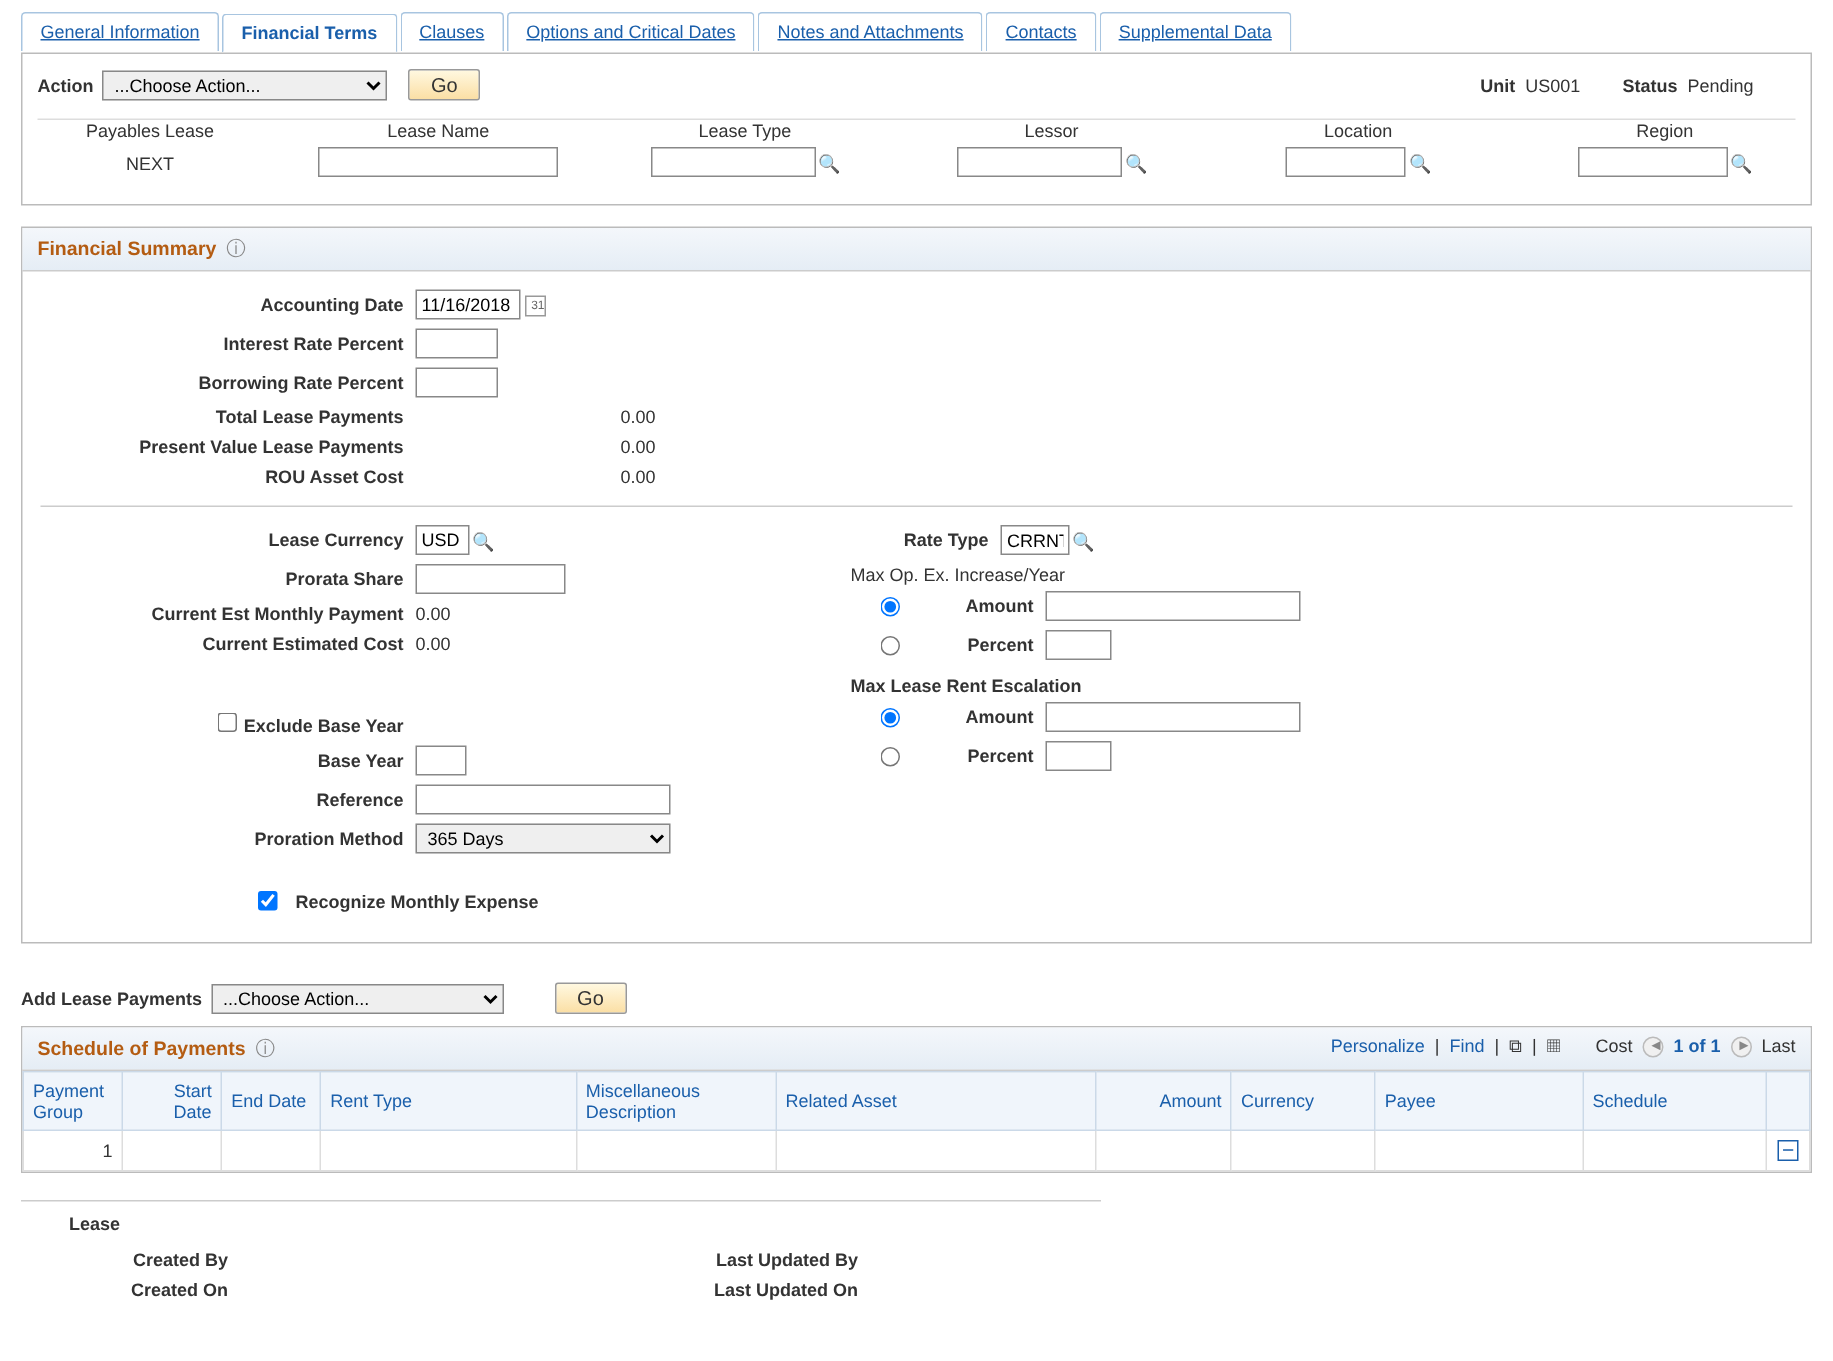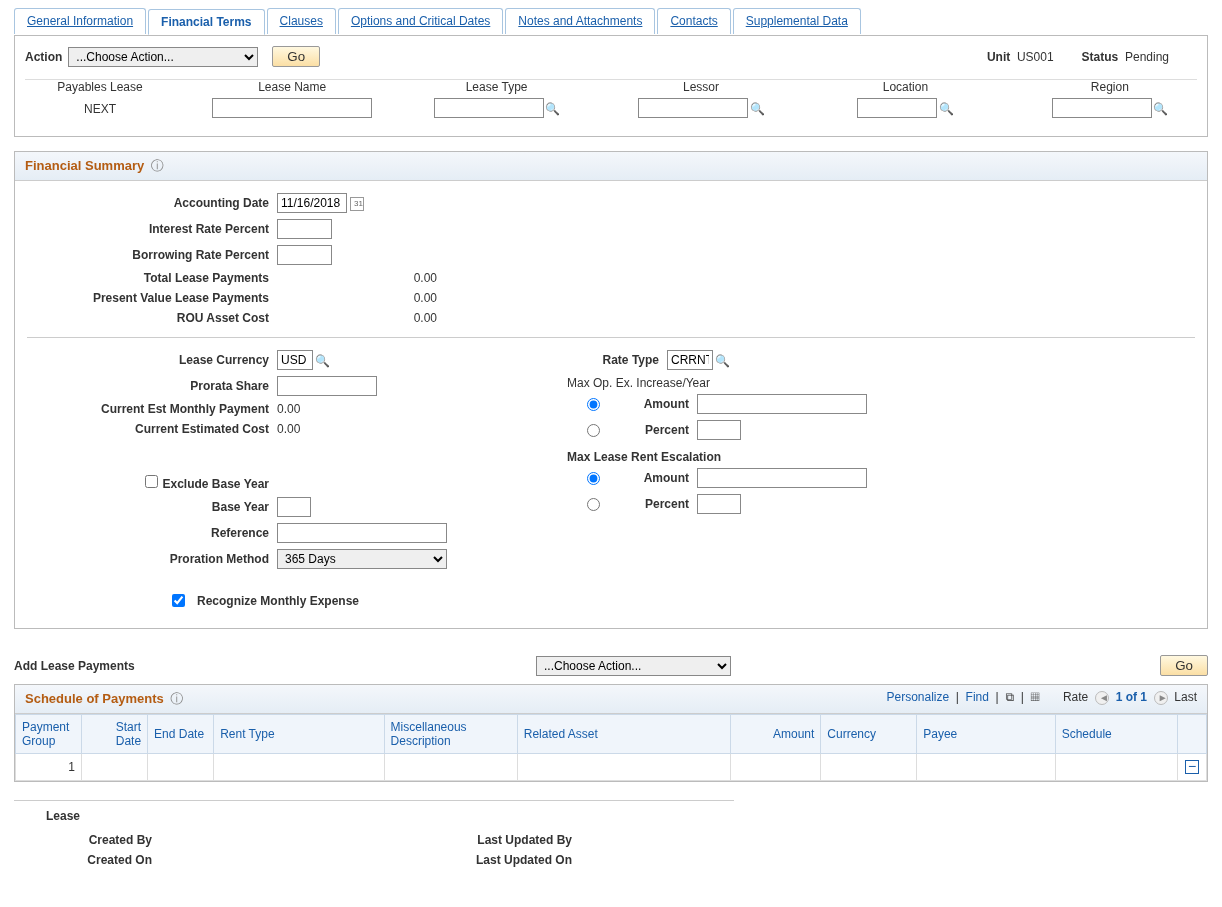--- a/index.html
+++ b/index.html
@@ -93,21 +93,21 @@
   .section-hdr .help { font-weight:normal; color:#888; margin-left:3px;}
   .row { display:flex; align-items:center; margin-bottom:6px;}
   .row .rlabel { width: 250px; text-align:right; font-weight:bold; padding-right:8px;}
   .row .rval { }
   .fin-summary { padding: 12px;}
   .fin-cols { display:flex;}
   .fin-cols .left { padding-right:40px;}
   .fin-cols .right { padding-left:60px;}
   hr.sep { border:none; border-top:1px solid #ccc; margin:12px 0;}
   .chk { margin-right:4px;}
-  .add-row { padding: 12px 14px 8px 14px; display:flex; align-items:center;justify-content:space-between;}
+  .add-row { padding: 12px 14px 8px 14px; display:flex; align-items:center;}
   .add-row .rlabel { font-weight:bold; margin-right:6px;}
   .sched-tools { float:right; font-size:12px; font-weight:normal; color:#333;}
   .sched-tools a { color:#1a5fab; text-decoration:none;}
   .tbl { width:100%; border-collapse:collapse;}
   .tbl th { background:#f0f5fb; border:1px solid #cbd9e8; padding:5px 6px; color:#1a5fab; font-weight:normal; text-align:left; font-size:12px;}
   .tbl td { border:1px solid #ddd; padding:6px; height:26px; font-size:12px;}
   .right-align { text-align:right;}
   .minus-btn { display:inline-block; width:14px; height:14px; border:1px solid #1a5fab; color:#1a5fab; text-align:center; line-height:11px; font-size:14px; cursor:pointer; background:#fff;}
   .lease-footer { margin: 10px 14px 20px 30px; display:flex; gap:60px;}
   .lease-footer .col .r { display:flex;}
@@ -295,21 +295,21 @@
 <div class="section">
   <div class="section-hdr">
     <span>Schedule of Payments</span>
     <span class="help">ⓘ</span>
     <span class="sched-tools">
       <a href="#">Personalize</a> &nbsp;|&nbsp;
       <a href="#">Find</a> &nbsp;|&nbsp;
       <span style="cursor:pointer;">⧉</span> &nbsp;|&nbsp;
       <span style="cursor:pointer;">▦</span>
       &nbsp;&nbsp;&nbsp;&nbsp;&nbsp;
-      <span>Rate</span>&nbsp;
+      <span>Cost</span>&nbsp;
       <span class="nav-ico prev"></span>&nbsp;
       <b style="color:#1a5fab">1 of 1</b>&nbsp;
       <span class="nav-ico next"></span>&nbsp;
       <span>Last</span>
     </span>
   </div>
   <table class="tbl">
     <thead>
       <tr>
         <th style="width:62px;">Payment Group</th>

